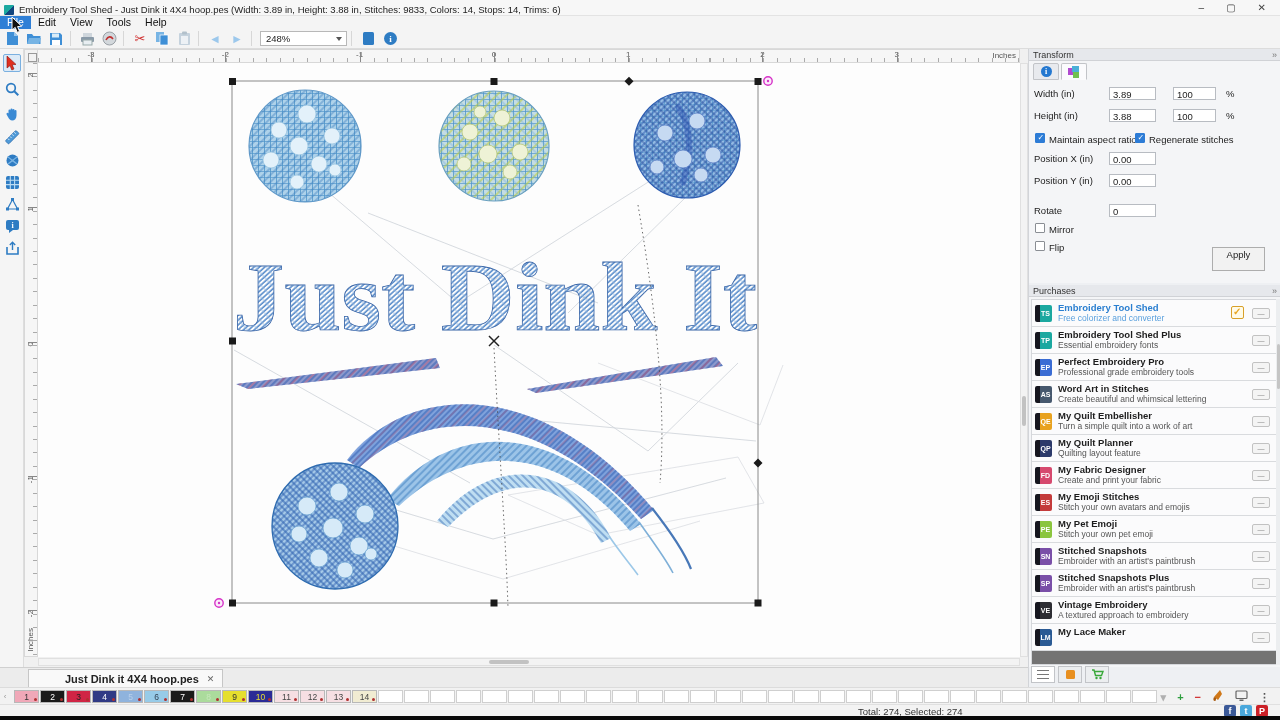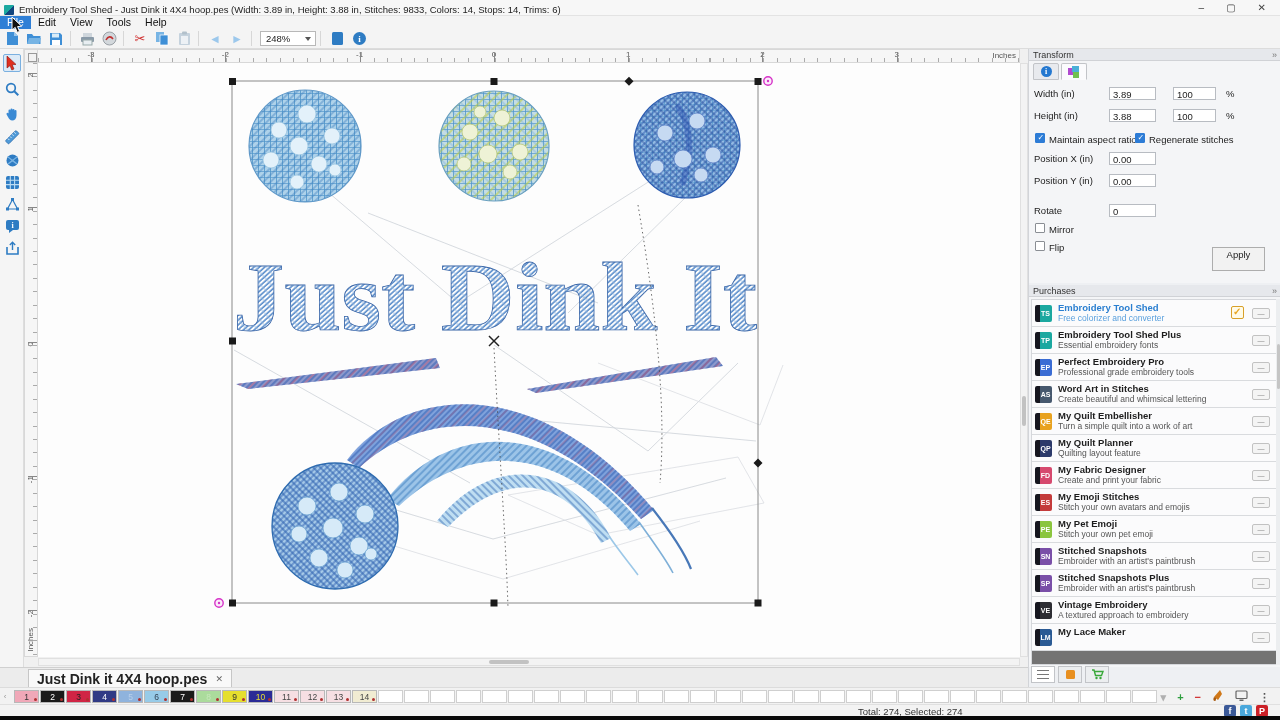--- a/index.html
+++ b/index.html
@@ -21,21 +21,21 @@
   .mi.active { background:#2f7fd6; color:#fff; }
 
   
   #cursor { position:absolute; left:11px; top:17px; z-index:99; }
 
   
   #toolbar { position:absolute; left:0; top:29px; width:1280px; height:20px;
     background:#f4f4f4; border-bottom:1px solid #dcdcdc; display:flex; align-items:center; }
   .tbtn { width:20px; height:17px; display:flex; align-items:center; justify-content:center; margin-left:2px; }
   .tsep { width:1px; height:15px; background:#d7d7d7; margin:0 4px; }
-  #zoomcombo { width:56px; height:15px; background:#fff; border:1px solid #b8b8b8;
+  #zoomcombo { width:87px; height:15px; background:#fff; border:1px solid #b8b8b8;
     font-size:9.5px; display:flex; align-items:center; padding-left:5px; position:relative; margin-left:4px; }
   #zoomcombo .arr { position:absolute; right:4px; top:5px; width:0; height:0;
     border-left:3.5px solid transparent; border-right:3.5px solid transparent; border-top:4px solid #555; }
   .glyph-cut { font-size:13px; color:#d03030; }
   .arrowglyph { font-size:12px; color:#9cc8ec; font-weight:bold; }
 
   
   #lefttools { position:absolute; left:0; top:49px; width:24px; height:618px;
     background:#f5f5f5; border-right:1px solid #ddd; }
   .ltool { position:absolute; left:3px; width:18px; height:18px; display:flex; align-items:center; justify-content:center; }
@@ -67,21 +67,21 @@
   #vscroll { position:absolute; left:1020px; top:63px; width:8px; height:594px; background:#f3f3f3; border:1px solid #e0e0e0; }
   #vscroll .thumb { position:absolute; left:1px; top:332px; width:4px; height:30px; background:#c2c2c2; border-radius:2px; }
   #hscroll { position:absolute; left:38px; top:658px; width:982px; height:8px; background:#f3f3f3; border:1px solid #e0e0e0; }
   #hscroll .thumb { position:absolute; top:1px; left:450px; width:40px; height:4px; background:#c2c2c2; border-radius:2px; }
 
   
   #tabbar { position:absolute; left:0; top:667px; width:1028px; height:20px;
     background:#ececec; border-top:1px solid #d0d0d0; }
   #doctab { position:absolute; left:28px; top:1px; height:19px; background:#f9f9f9;
     border:1px solid #c6c6c6; border-bottom:none; display:flex; align-items:center; padding:0 8px; gap:8px; }
-  #doctab b { font-size:14px; font-weight:bold; color:#222; }
+  #doctab b { font-size:11px; font-weight:bold; color:#222;margin-left:28px; }
   #doctab .x { font-size:9px; color:#666; }
 
   
   #rightpanel { position:absolute; left:1028px; top:49px; width:252px; height:638px; background:#eef0f3; border-left:1px solid #d2d4d8; }
   .phead { height:12px; background:#e6e8ec; border-bottom:1px solid #d0d2d6; display:flex; align-items:center; font-size:9px; color:#333; padding:0 4px; }
   .phead .pin { margin-left:auto; color:#777; font-size:9px; }
 
   
   #tpanel { position:absolute; left:0; top:0; width:252px; height:234px; background:#f4f5f7; }
   #ttabs { position:absolute; left:4px; top:14px; display:flex; gap:2px; }

